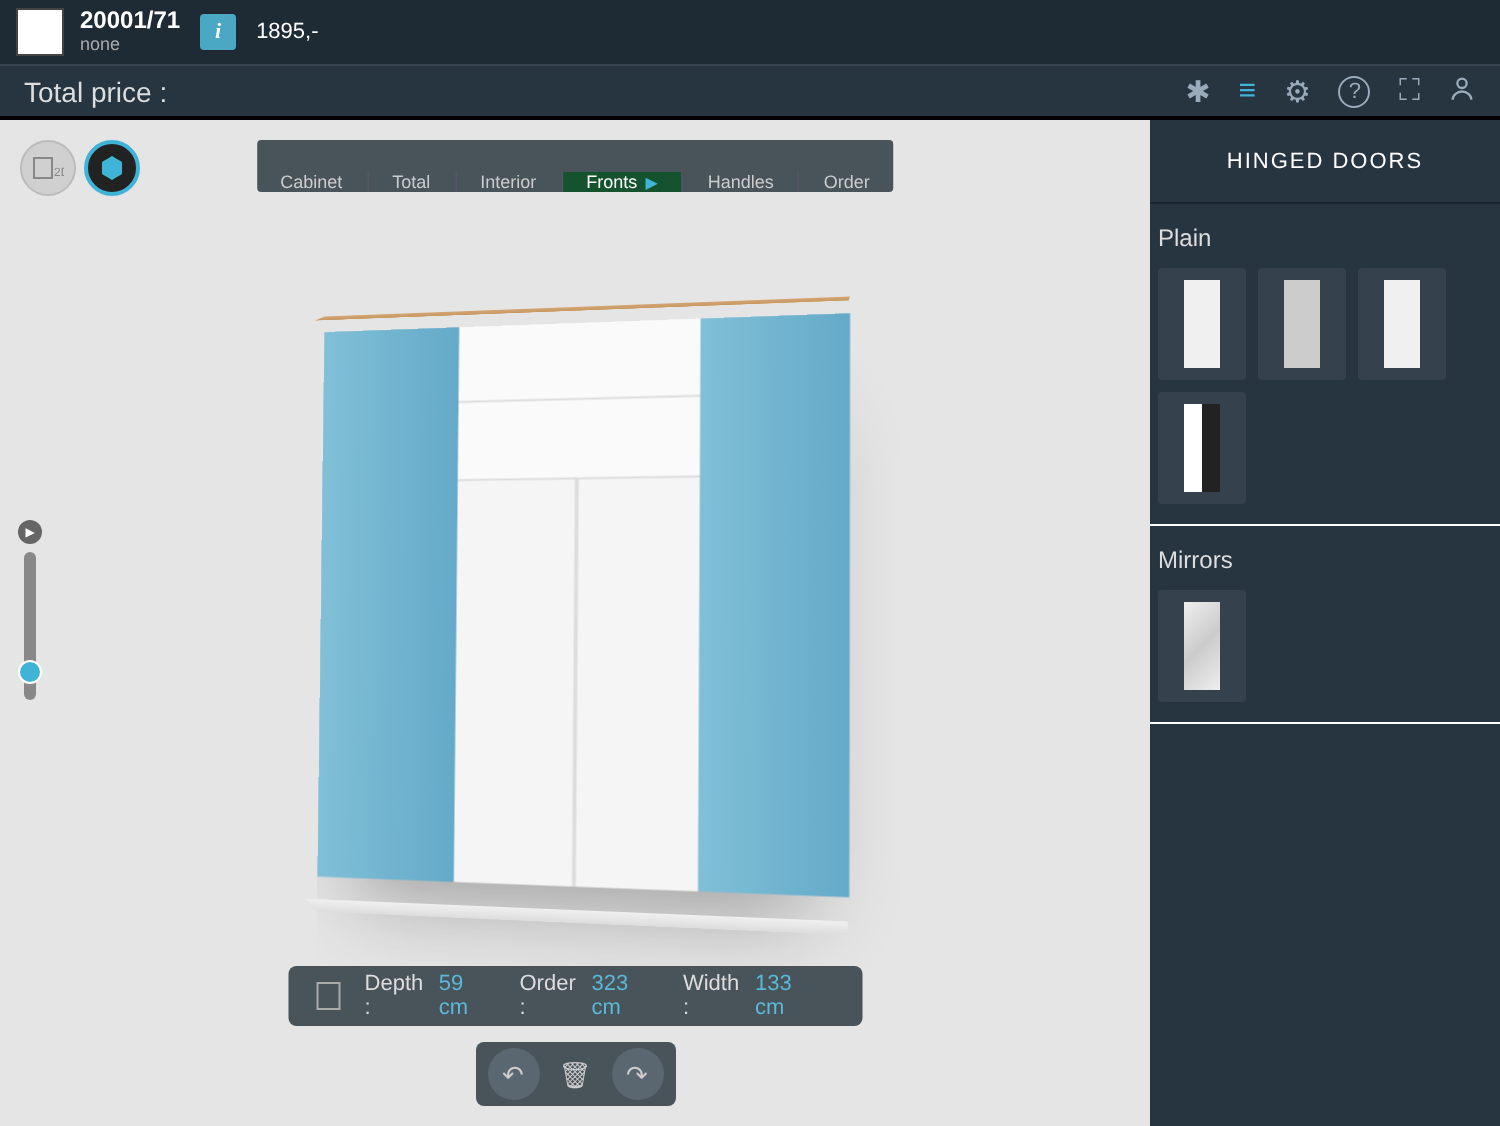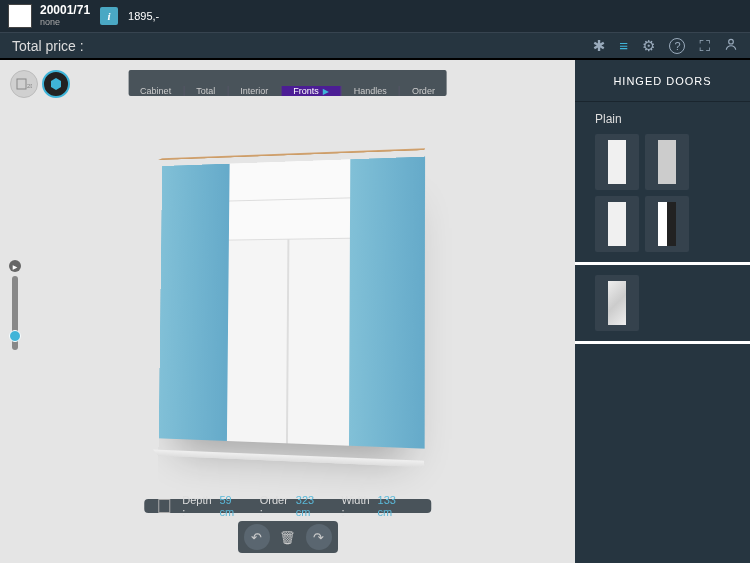--- a/index.html
+++ b/index.html
@@ -18,49 +18,49 @@
 .pricebar-icons .active{color:#3fb4d8}
 .main{display:flex;height:503px}
 .viewport{flex:1;background:#e5e5e5;position:relative;overflow:hidden}
 .view-toggles{position:absolute;top:10px;left:10px;display:flex;gap:4px;z-index:5}
 .view-toggle{width:28px;height:28px;border-radius:50%;display:flex;align-items:center;justify-content:center;font-size:10px;color:#888;cursor:pointer}
 .view-toggle.v2d{background:#d0d0d0;border:1px solid #bbb}
 .view-toggle.v3d{background:#222;border:2px solid #3fb4d8;color:#3fb4d8}
 .tabs{position:absolute;top:10px;left:50%;transform:translateX(-50%);height:26px;background:rgba(60,70,78,0.92);border-radius:2px;display:flex;align-items:flex-end;z-index:5}
 .tab{padding:0 12px;display:flex;align-items:center;font-size:9px;color:#ccc;cursor:pointer;border-right:1px solid #556}
 .tab:last-child{border-right:none}
-.tab.active{background:#4c1d95;color:#fff}
+.tab.active{background:#14532d;color:#fff}
 .tab-arrow{color:#3fb4d8;margin-left:4px;font-size:8px}
 .slider-ctrl{position:absolute;left:8px;top:200px;width:14px;height:90px;z-index:5}
 .slider-play{width:12px;height:12px;background:#666;border-radius:50%;margin:0 auto 4px;display:flex;align-items:center;justify-content:center;color:#fff;font-size:6px}
 .slider-track{width:6px;height:74px;background:#888;border-radius:3px;margin:0 auto;position:relative}
 .slider-thumb{width:12px;height:12px;background:#3fb4d8;border-radius:50%;position:absolute;left:-3px;bottom:8px;border:1px solid #fff}
 .cabinet{position:absolute;left:50%;top:50%;transform:translate(-50%,-55%);width:270px;height:290px;perspective:800px}
 .cab-body{position:relative;width:100%;height:100%;transform-style:preserve-3d;transform:rotateY(-12deg) rotateX(2deg)}
 .cab-top{position:absolute;top:0;left:0;width:100%;height:14px;background:linear-gradient(#d4a574,#c89860);transform-origin:top;transform:rotateX(70deg) translateZ(0)}
 .cab-front{position:absolute;top:8px;left:0;width:100%;height:calc(100% - 8px);background:#fff;display:flex;box-shadow:0 30px 40px -20px rgba(0,0,0,0.3)}
 .section{height:100%;position:relative}
 .section.blue{background:linear-gradient(90deg,#6bb5d0 0%,#5aa8c8 50%,#4a9bc0 100%);opacity:0.85}
 .section.white{background:#f5f5f5;display:flex;flex-direction:column}
 .shelf{height:14%;border-bottom:1px solid #ddd;background:#fafafa}
 .divider{width:2px;background:#ddd}
 .s1{width:27%}
 .s2{width:46%}
 .s3{width:27%}
 .plinth{position:absolute;bottom:-18px;left:0;width:100%;height:18px;background:linear-gradient(#f0f0f0,#ddd);transform-origin:bottom;transform:rotateX(-60deg)}
-.dims-bar{position:absolute;bottom:50px;left:50%;transform:translateX(-50%);height:14px;background:rgba(60,70,78,0.92);border-radius:4px;display:flex;align-items:center;padding:0 14px;gap:6px;font-size:11px;z-index:5}
+.dims-bar{position:absolute;bottom:50px;left:50%;transform:translateX(-50%);height:30px;background:rgba(60,70,78,0.92);border-radius:4px;display:flex;align-items:center;padding:0 14px;gap:6px;font-size:11px;z-index:5}
 .dims-icon{width:14px;height:14px;border:1.5px solid #aaa;margin-right:6px}
 .dim-label{color:#ddd}
 .dim-val{color:#5ab8d8;margin-right:8px}
 .action-bar{position:absolute;bottom:10px;left:50%;transform:translateX(-50%);height:32px;background:rgba(60,70,78,0.92);border-radius:4px;display:flex;align-items:center;gap:4px;padding:0 6px;z-index:5}
 .action-btn{width:28px;height:24px;border-radius:4px;display:flex;align-items:center;justify-content:center;color:#ccc;font-size:13px;cursor:pointer}
 .action-btn.round{background:#5a6670;border-radius:50%;width:26px;height:26px}
 .sidepanel{width:175px;background:#263540;display:flex;flex-direction:column;overflow-y:auto}
 .panel-title{height:42px;display:flex;align-items:center;justify-content:center;color:#fff;font-size:11px;letter-spacing:1px;border-bottom:1px solid #1a252e}
-.panel-section{padding:10px 20px;border-bottom:3px solid #ffffff}
+.panel-section{padding:10px 4px;border-bottom:1px solid #ffffff}
 .section-label{color:#ddd;font-size:12px;margin-bottom:8px}
 .swatches{display:flex;flex-wrap:wrap;gap:6px}
 .swatch{width:44px;height:56px;background:#35424d;border-radius:2px;cursor:pointer;display:flex;align-items:center;justify-content:center;overflow:hidden;position:relative}
 .swatch.selected{outline:2px solid #3fb4d8;outline-offset:-1px}
 .door{width:18px;height:44px;background:#f0f0f0}
 .door.grey{background:#ccc}
 .door.dark{background:linear-gradient(90deg,#fff 50%,#222 50%)}
 .door.combi1{background:linear-gradient(90deg,#eee 50%,#ddd 50%)}
 .door.combi2{background:linear-gradient(90deg,#fff 50%,#ccc 50%)}
 .door.combi-dark{background:linear-gradient(90deg,#fff 33%,#222 33%,#222 66%,#fff 66%)}
@@ -196,20 +196,21 @@
             <div class="door"></div>
           </div>
         <div class="swatch">
             <div class="door dark"></div>
           </div>
       </div>
     </div>
 
 
     <div class="panel-section">
+      <div class="section-label">Mirrors</div>
       <div class="swatches">
         <div class="swatch">
             <div class="door mirror"></div>
           </div>
       </div>
     </div>
   </div>
 </div>
 
 </body></html>

